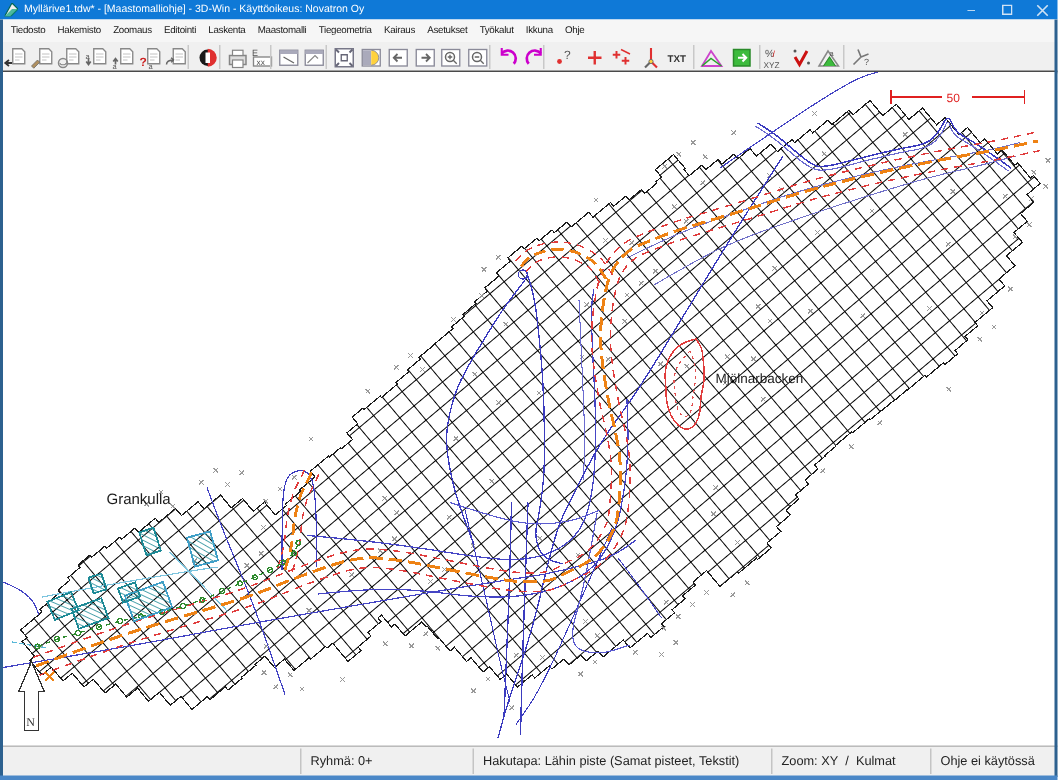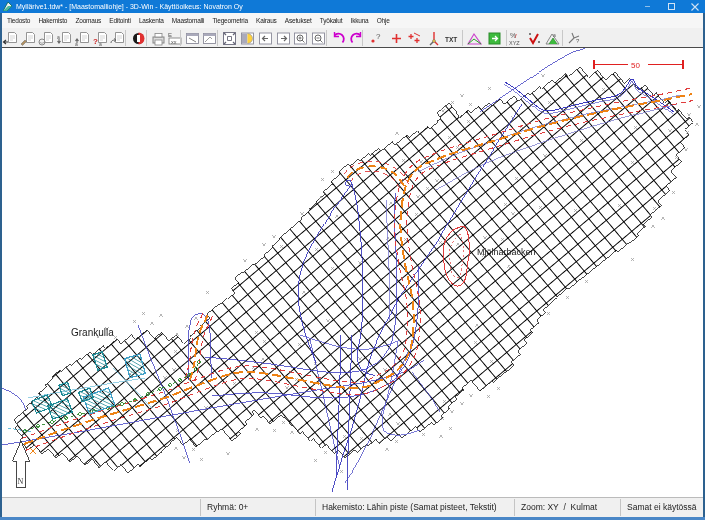--- a/index.html
+++ b/index.html
@@ -404,22 +404,22 @@
       <line x1="683" y1="60" x2="683" y2="69"></line>
       <line x1="594" y1="64.5" x2="628" y2="64.5"></line>
       <line x1="648" y1="64.5" x2="683" y2="64.5"></line>
     </g>
     <text x="631" y="68" font-family="Liberation Sans, sans-serif" font-size="8" fill="#e02020">50</text>
     <path d="M21 441 L29.5 461 L25.8 461 L25.8 487 L16.2 487 L16.2 461 L12.5 461 Z" fill="#fff" stroke="#333" stroke-width="0.9"></path>
     <text x="17.5" y="484" font-family="Liberation Serif, serif" font-size="8" fill="#333">N</text>
   </svg>
 <div style="position:absolute;left:0;top:497px;width:100%;height:20px;background:#f0f0f0;border-top:1px solid #bbb;font-size:8.5px;color:#222">
     <span style="position:absolute;left:207px;top:4px">Ryhmä: 0+</span>
-    <span style="position:absolute;left:322px;top:4px">Hakemisto: Lähin piste (Samat pisteet, Tekstit)</span>
+    <span style="position:absolute;left:322px;top:4px">Hakutapa: Lähin piste (Samat pisteet, Tekstit)</span>
     <span style="position:absolute;left:521px;top:4px">Zoom: XY&nbsp;&nbsp;/&nbsp;&nbsp;Kulmat</span>
-    <span style="position:absolute;left:627px;top:4px">Samat ei käytössä</span>
+    <span style="position:absolute;left:627px;top:4px">Ohje ei käytössä</span>
     <div style="position:absolute;left:200px;top:1px;width:1px;height:17px;background:#c4c4c4"></div>
     <div style="position:absolute;left:315px;top:1px;width:1px;height:17px;background:#c4c4c4"></div>
     <div style="position:absolute;left:514px;top:1px;width:1px;height:17px;background:#c4c4c4"></div>
     <div style="position:absolute;left:620px;top:1px;width:1px;height:17px;background:#c4c4c4"></div>
   </div>
 <div style="position:absolute;left:0;top:13px;width:2px;height:505px;background:#2d618f"></div>
 <div style="position:absolute;right:0;top:13px;width:2px;height:505px;background:#2d618f"></div>
 <div style="position:absolute;left:0;top:517px;width:100%;height:3px;background:#4a87c7"></div>
 </body></html>

